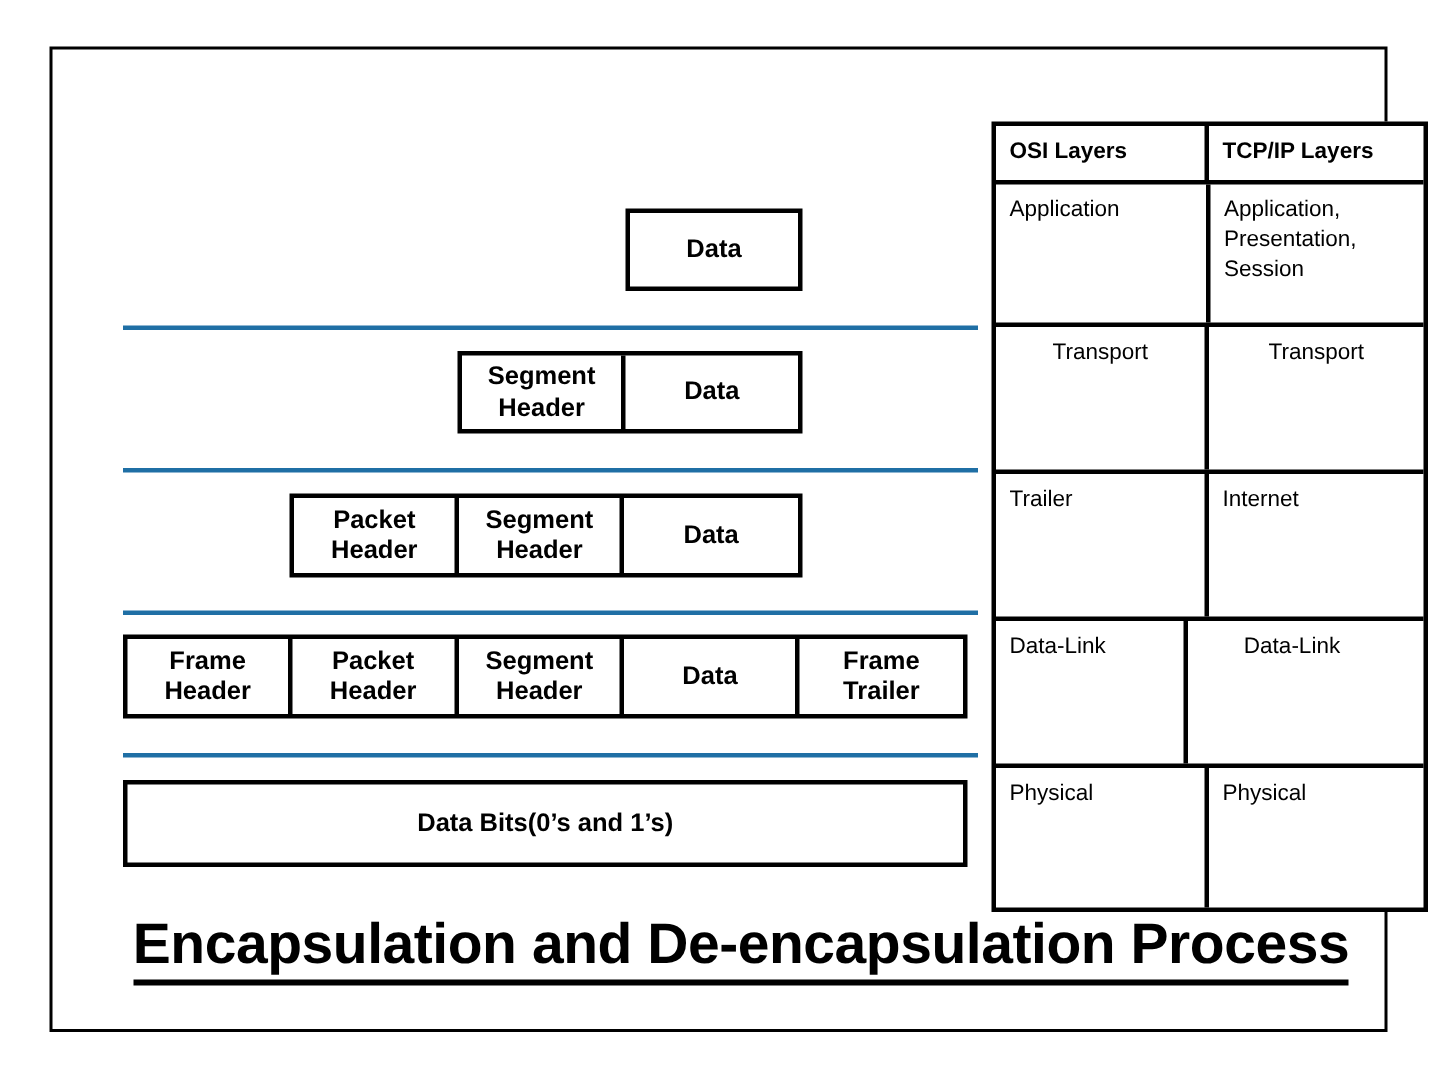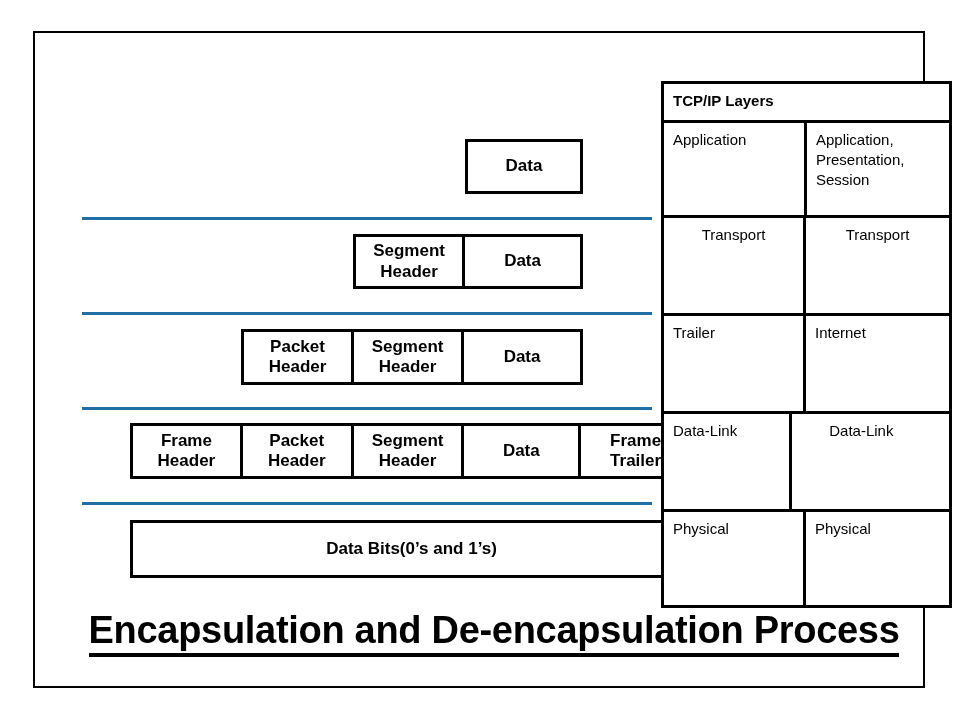--- a/index.html
+++ b/index.html
@@ -35,21 +35,20 @@
     width: 620px;
     height: 600px;
   }
 
   .pdu-row {
     position: absolute;
     display: flex;
     border: 3px solid #000000;
     box-sizing: border-box;
     background: #ffffff;
-    margin-left: 48px;
   }
   .pdu-cell {
     box-sizing: border-box;
     display: flex;
     align-items: center;
     justify-content: center;
     text-align: center;
     font-weight: bold;
     font-size: 17px;
     line-height: 1.18;
@@ -161,20 +160,21 @@
 
     <div class="pdu-row" style="left:47px; top:487px; width:563px; height:58px;">
       <div class="pdu-cell" style="width:563px;">Data Bits(0’s and 1’s)</div>
     </div>
 
   </div>
 
   <div id="layers-table">
 
     <div class="tbl-row header h-head">
+      <div class="tbl-cell col-osi">OSI Layers</div>
       <div class="tbl-cell col-tcp">TCP/IP Layers</div>
     </div>
 
     <div class="tbl-row h-app">
       <div class="tbl-cell col-tcp">Application</div>
       <div class="tbl-cell col-osi">Application, Presentation, Session</div>
     </div>
 
     <div class="tbl-row h-trans">
       <div class="tbl-cell col-osi">Transport</div>

